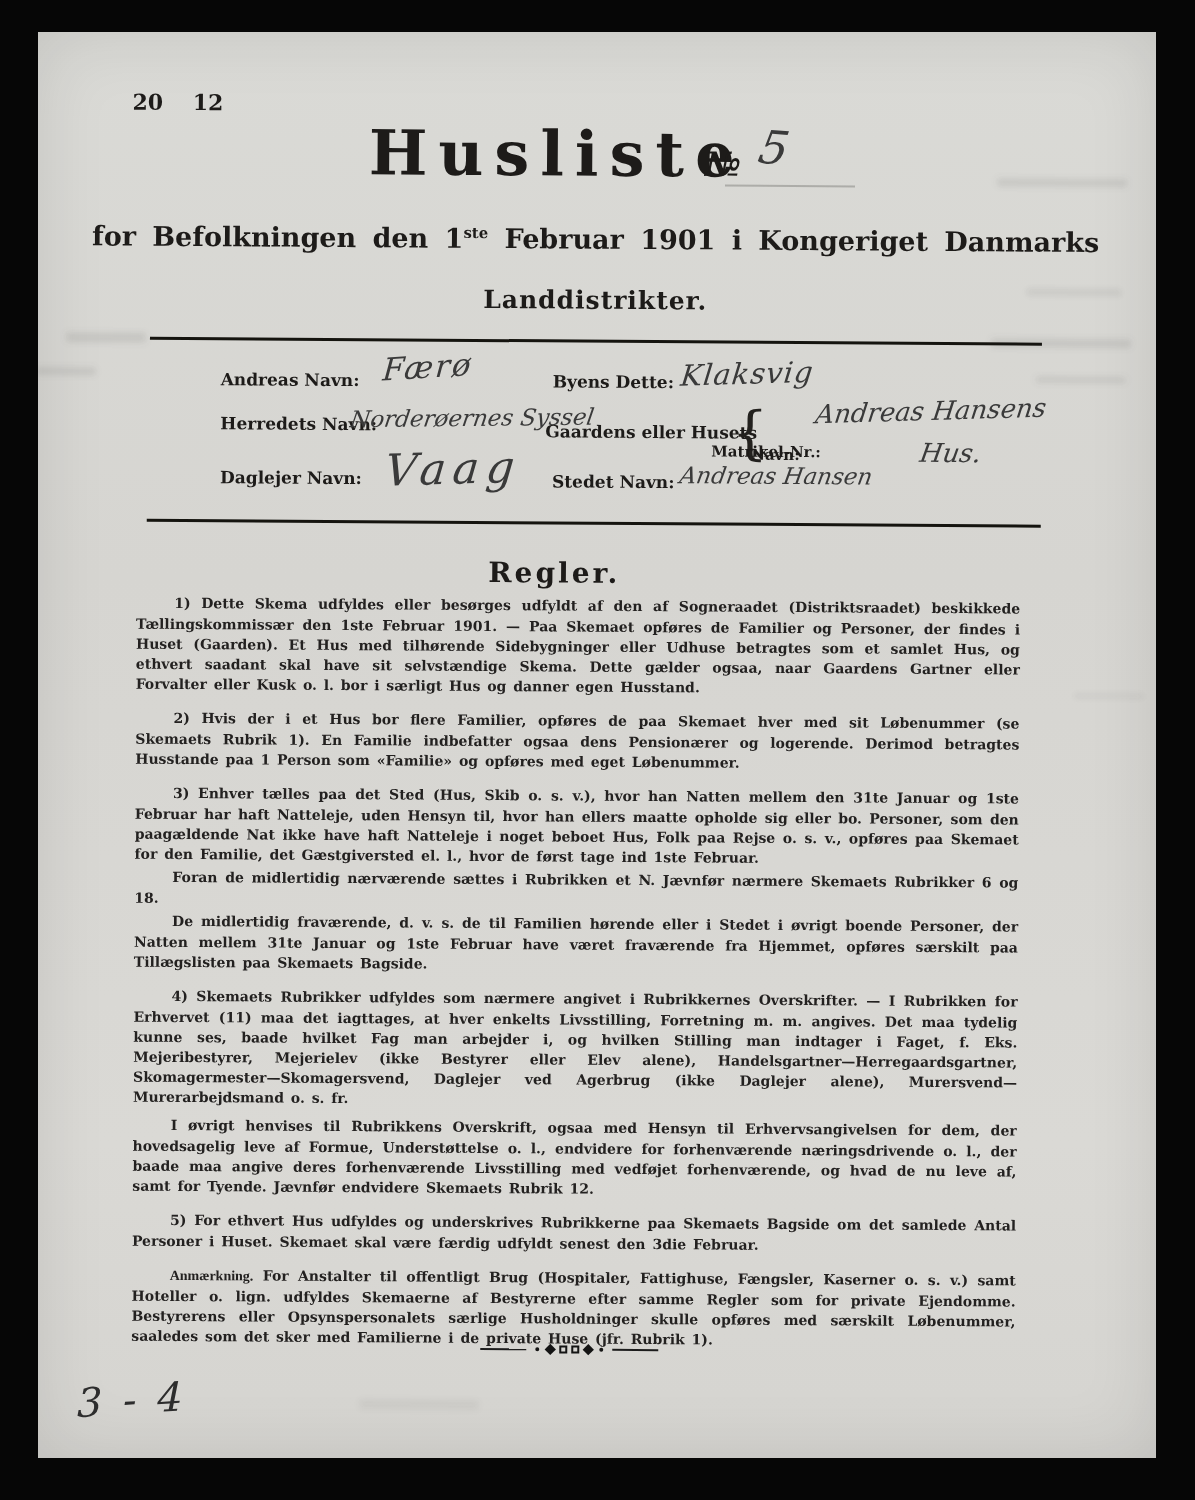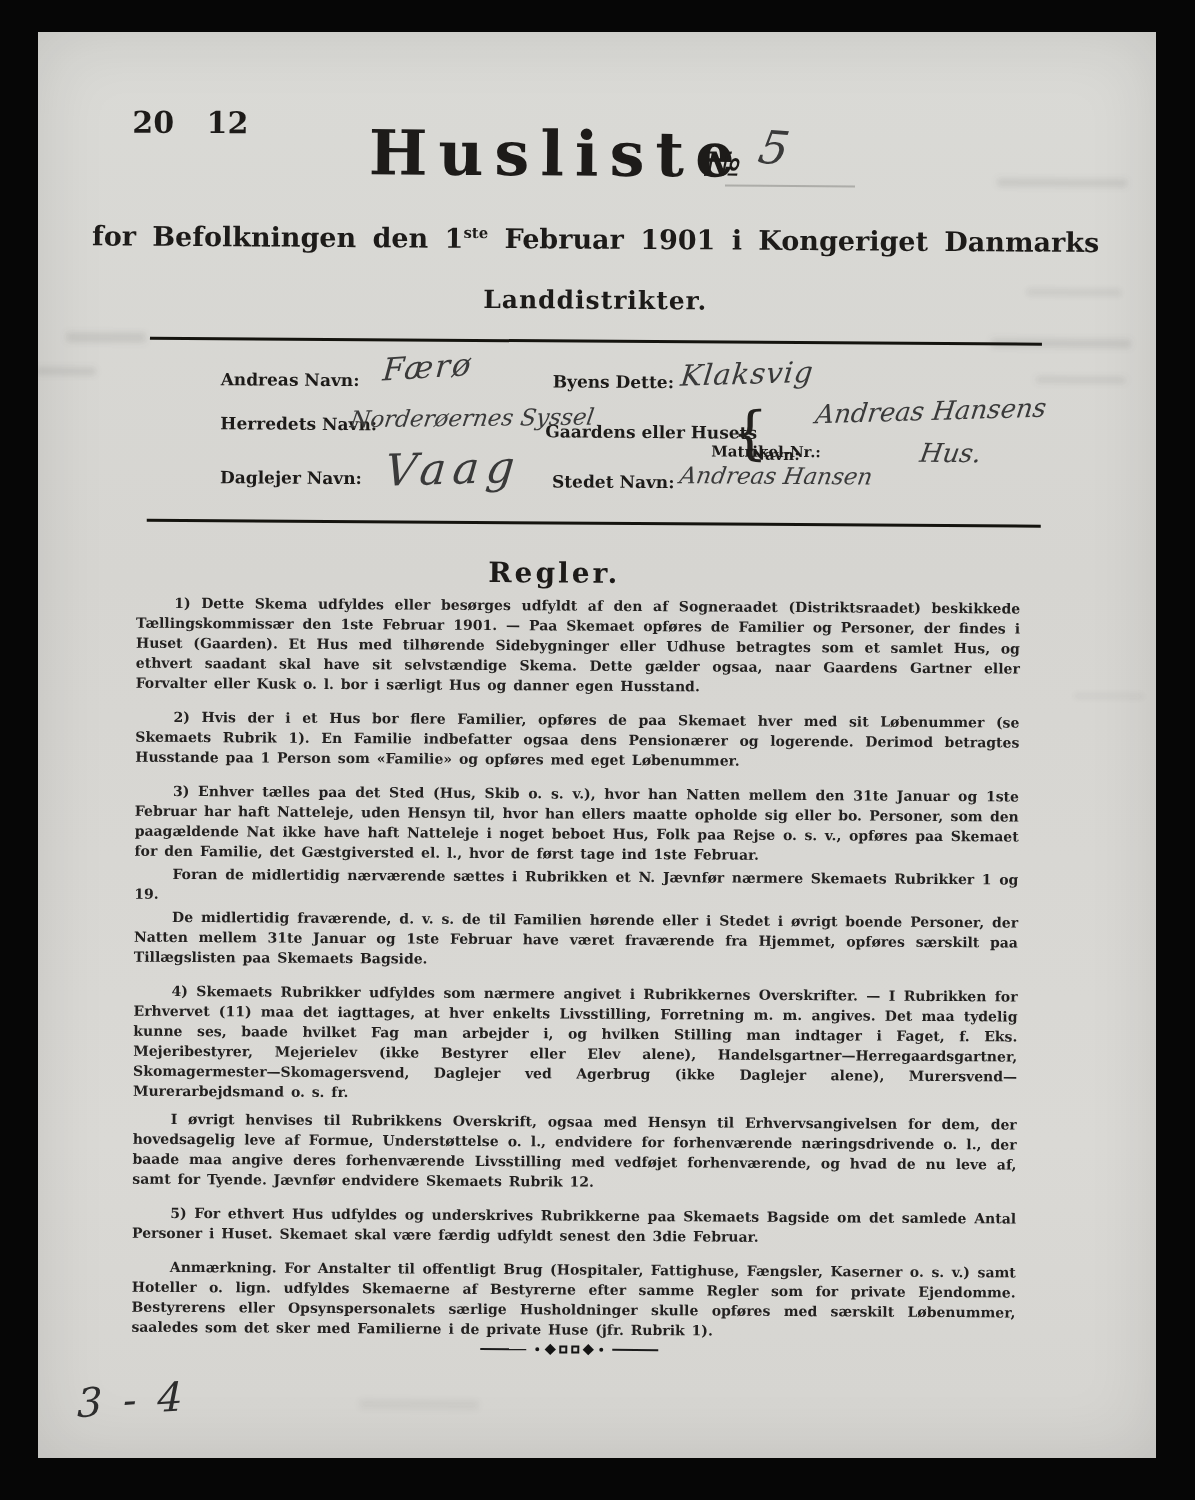--- a/index.html
+++ b/index.html
@@ -6,21 +6,21 @@
   .scan{position:relative;width:1195px;height:1500px;background:#060606;overflow:hidden;
         font-family:"DejaVu Serif", serif;}
   .sheet{position:absolute;left:38px;top:32px;width:1118px;height:1426px;
          background:linear-gradient(180deg,#dadad6 0%,#d6d5d1 38%,#dad9d5 78%,#d5d4d0 100%);
          box-shadow:inset 0 0 70px rgba(0,0,0,0.10);overflow:hidden;}
   .tilt{position:absolute;left:0;top:0;width:100%;height:100%;
         transform:rotate(0.38deg);transform-origin:0 0;}
   .print{color:#1d1b19;}
   .abs{position:absolute;}
   
-  .corner-num{left:95px;top:72px;font-size:30px;font-weight:bold;word-spacing:22px;}
+  .corner-num{left:95px;top:56px;font-size:22px;font-weight:bold;word-spacing:22px;}
   .title{left:0;top:82px;width:1040px;text-align:center;font-size:62px;font-weight:bold;
          letter-spacing:11px;}
   .no-sign{left:668px;top:108px;font-size:33px;font-weight:bold;font-style:italic;}
   .hand{font-family:"DejaVu Serif", serif;font-style:italic;color:#3a3a3a;}
   .hand-5{left:722px;top:84px;font-size:46px;transform:rotate(4deg) skewX(-6deg);}
   .no-underline{left:688px;top:148px;width:130px;height:2px;background:#9a9a96;opacity:.7;}
   .subtitle{left:0;top:188px;width:1118px;text-align:center;font-size:27px;font-weight:bold;
             word-spacing:7px;}
   .subtitle sup{font-size:0.55em;margin-top:32px;}
   .subtitle2{left:0;top:250px;width:1118px;text-align:center;font-size:25px;font-weight:bold;
@@ -45,21 +45,21 @@
   .v-ejer{left:645px;top:426px;font-size:23px;transform:skewX(-9deg);white-space:nowrap;}
   
   .regler-h{left:0;top:521px;width:1040px;text-align:center;font-size:28px;font-weight:bold;
             letter-spacing:3px;}
   .rules{left:102px;top:560px;width:884px;font-size:14px;font-weight:bold;line-height:20px;
          color:#232120;text-align:justify;word-spacing:2px;}
   .rules p{margin:0;text-indent:38px;}
   .rules p.gap{margin-top:14px;}
   .rules p.sub{margin-top:3px;}
   .rules p.halfgap{margin-top:8px;}
-  .rules b{font-weight:bold;}
+  .rules b{font-weight:bold;font-family:Liberation Serif, serif;}
   
   .orn{left:0;top:1310px;width:1080px;display:flex;align-items:center;justify-content:center;}
   .orn span{display:inline-block;}
   .orn-line{width:46px;height:2px;background:#1c1c1c;margin:0 5px;}
   .orn-dot{width:4px;height:4px;border-radius:50%;background:#151515;margin:0 4px;}
   .orn-dia{width:8px;height:8px;background:#141414;transform:rotate(45deg);margin:0 3px;}
   .orn-sq{width:4px;height:4px;border:2px solid #141414;margin:0 2px;}
   .page-note{left:48px;top:1344px;font-size:40px;letter-spacing:4px;color:#2d2d2d;
              transform:rotate(-4deg) skewX(-4deg);font-style:italic;}
   
@@ -112,21 +112,21 @@
       <div class="abs hand v-ejer">Andreas Hansen</div>
 
       <div class="abs hrule rule-b"></div>
 
       <div class="abs print regler-h">Regler.</div>
 
       <div class="abs rules">
         <p><b></b><span>1) Dette Skema udfyldes eller besørges udfyldt af den af Sogneraadet (Distriktsraadet) beskikkede Tællingskommissær den 1ste Februar 1901. — Paa Skemaet opføres de Familier og Personer, der findes i Huset (Gaarden).  Et Hus med tilhørende Sidebygninger eller Udhuse betragtes som et samlet Hus, og ethvert saadant skal have sit selvstændige Skema.  Dette gælder ogsaa, naar Gaardens Gartner eller Forvalter eller Kusk o. l. bor i særligt Hus og danner egen Husstand.</span></p>
         <p class="gap"><b></b><span>2) Hvis der i et Hus bor flere Familier, opføres de paa Skemaet hver med sit Løbenummer (se Skemaets Rubrik 1).  En Familie indbefatter ogsaa dens Pensionærer og logerende.  Derimod betragtes Husstande paa 1 Person som «Familie» og opføres med eget Løbenummer.</span></p>
         <p class="gap"><b></b><span>3) Enhver tælles paa det Sted (Hus, Skib o. s. v.), hvor han Natten mellem den 31te Januar og 1ste Februar har haft Natteleje, uden Hensyn til, hvor han ellers maatte opholde sig eller bo.  Personer, som den paagældende Nat ikke have haft Natteleje i noget beboet Hus, Folk paa Rejse o. s. v., opføres paa Skemaet for den Familie, det Gæstgiversted el. l., hvor de først tage ind 1ste Februar.</span></p>
-        <p class="sub"><b></b><span>Foran de midlertidig nærværende sættes i Rubrikken et N.  Jævnfør nærmere Skemaets Rubrikker 1 og 19.</span></p>
+        <p class="sub"><b></b><span>Foran de midlertidig nærværende sættes i Rubrikken et N.  Jævnfør nærmere Skemaets Rubrikker 6 og 18.</span></p>
         <p class="sub"><b></b><span>De midlertidig fraværende, d. v. s. de til Familien hørende eller i Stedet i øvrigt boende Personer, der Natten mellem 31te Januar og 1ste Februar have været fraværende fra Hjemmet, opføres særskilt paa Tillægslisten paa Skemaets Bagside.</span></p>
         <p class="gap"><b></b><span>4) Skemaets Rubrikker udfyldes som nærmere angivet i Rubrikkernes Overskrifter. — I Rubrikken for Erhvervet (11) maa det iagttages, at hver enkelts Livsstilling, Forretning m. m. angives.  Det maa tydelig kunne ses, baade hvilket Fag man arbejder i, og hvilken Stilling man indtager i Faget, f. Eks. Mejeribestyrer, Mejerielev (ikke Bestyrer eller Elev alene), Handelsgartner—Herregaardsgartner, Skomagermester—Skomagersvend, Daglejer ved Agerbrug (ikke Daglejer alene), Murersvend—Murerarbejdsmand o. s. fr.</span></p>
         <p class="halfgap"><b></b><span>I øvrigt henvises til Rubrikkens Overskrift, ogsaa med Hensyn til Erhvervsangivelsen for dem, der hovedsagelig leve af Formue, Understøttelse o. l., endvidere for forhenværende næringsdrivende o. l., der baade maa angive deres forhenværende Livsstilling med vedføjet forhenværende, og hvad de nu leve af, samt for Tyende.  Jævnfør endvidere Skemaets Rubrik 12.</span></p>
         <p class="gap"><b></b><span>5) For ethvert Hus udfyldes og underskrives Rubrikkerne paa Skemaets Bagside om det samlede Antal Personer i Huset.  Skemaet skal være færdig udfyldt senest den 3die Februar.</span></p>
         <p class="gap"><b>Anmærkning.</b><span>  For Anstalter til offentligt Brug (Hospitaler, Fattighuse, Fængsler, Kaserner o. s. v.) samt Hoteller o. lign. udfyldes Skemaerne af Bestyrerne efter samme Regler som for private Ejendomme.  Bestyrerens eller Opsynspersonalets særlige Husholdninger skulle opføres med særskilt Løbenummer, saaledes som det sker med Familierne i de private Huse (jfr. Rubrik 1).</span></p>
       </div>
 
       <div class="abs orn">
         <span class="orn-line"></span>
         <span class="orn-dot"></span>

